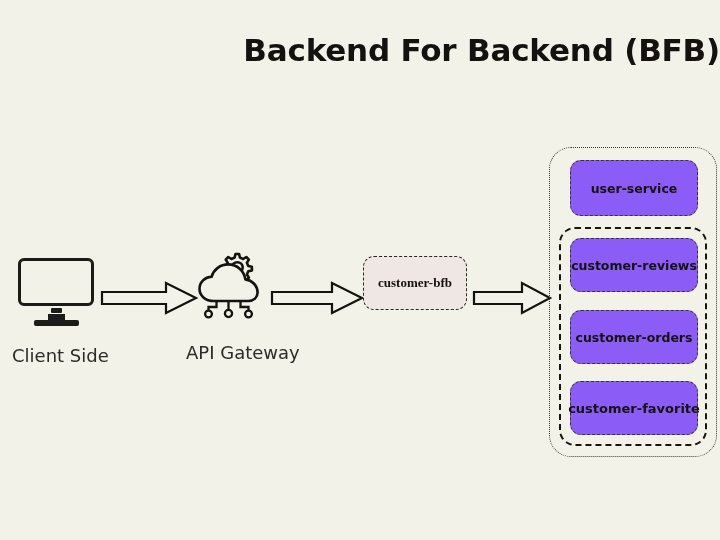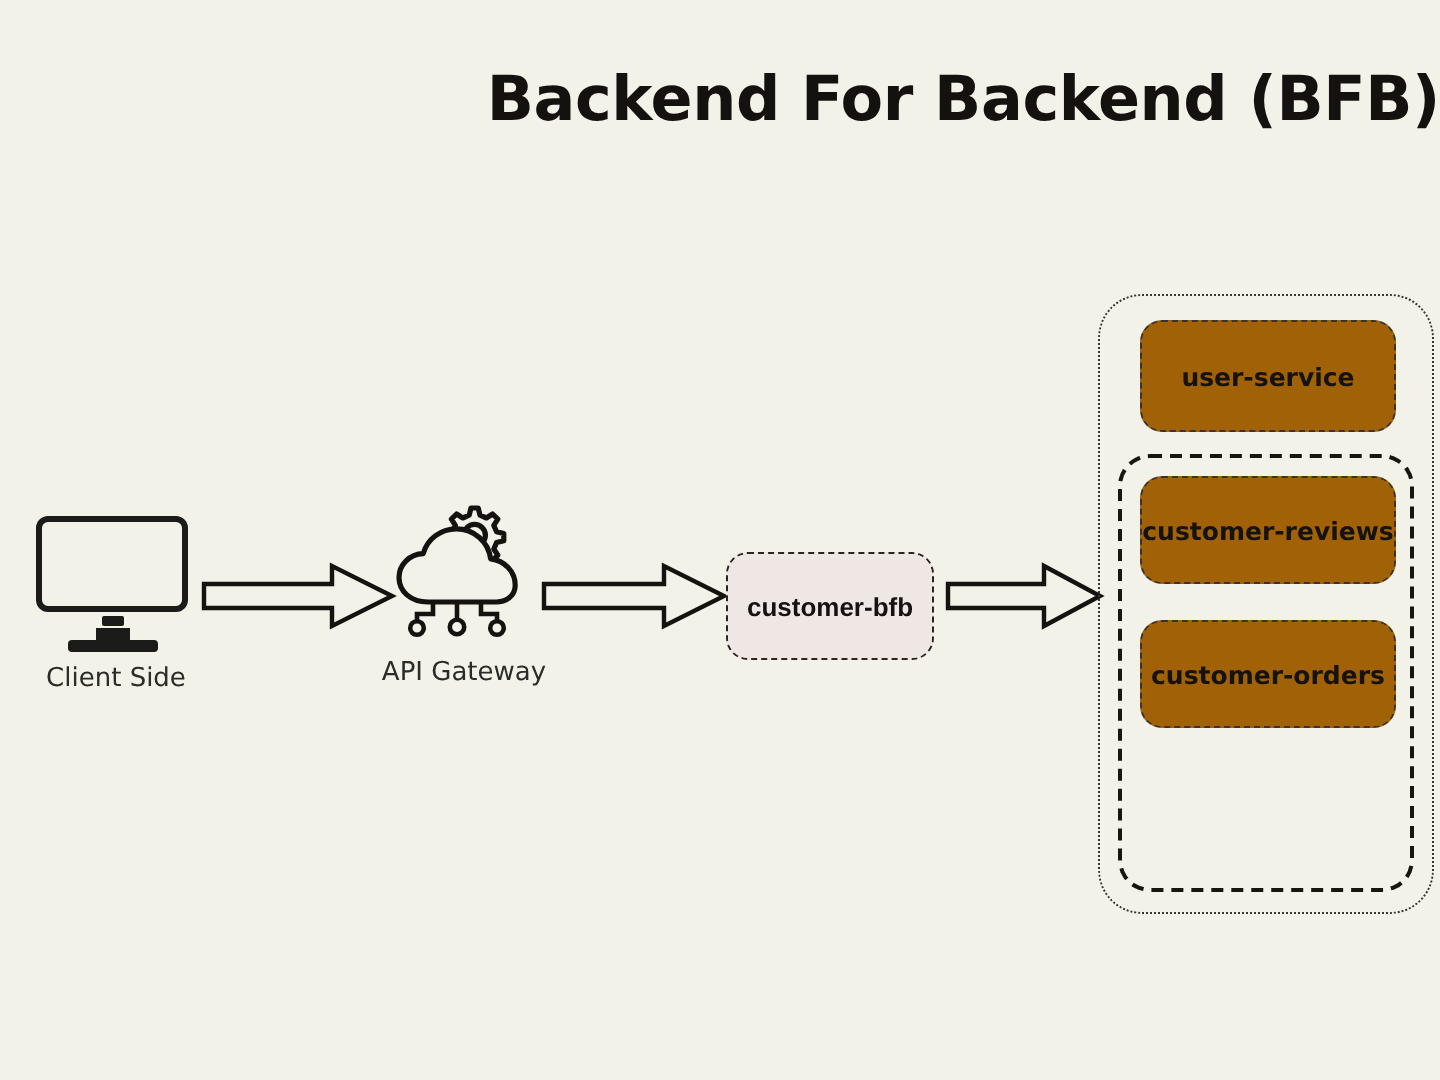--- a/index.html
+++ b/index.html
@@ -92,48 +92,48 @@
     top: 251px;
     width: 92px;
   }
   .cloudwrap {
     width: 76px;
     height: 70px;
     margin: 0 auto;
   }
 
   .node-caption {
-    margin-top: 8px;
+    margin-top: 21px;
     text-align: center;
     font-family: "DejaVu Sans", sans-serif;
-    font-size: 13px;
+    font-size: 18px;
     color: #2b2b28;
     white-space: nowrap;
   }
 
   
   .arrow {
     position: absolute;
   }
 
   
   .bfb-box {
     position: absolute;
     left: 363px;
-    top: 276px;
+    top: 256px;
     width: 104px;
     height: 54px;
     box-sizing: border-box;
     border: 1.6px dashed #2a2521;
     border-radius: 11px;
     background: #efe7e4;
     display: flex;
     align-items: center;
     justify-content: center;
-    font-family: Liberation Sans, sans-serif;
+    font-family: Liberation Serif, serif;
     font-size: 13px;
     font-weight: bold;
     color: #15120f;
   }
 
   
   .svc-outer {
     position: absolute;
     left: 549px;
     top: 147px;
@@ -153,21 +153,21 @@
     box-sizing: border-box;
     border: 2.1px dashed #18140f;
     border-radius: 16px;
     background: transparent;
   }
   .svc-box {
     position: absolute;
     box-sizing: border-box;
     border: 1.5px dashed #3a332d;
     border-radius: 11px;
-    background: #a16207;
+    background: #8b5cf6;
     display: flex;
     align-items: center;
     justify-content: center;
     font-family: "DejaVu Sans", sans-serif;
     font-weight: bold;
     color: #15120f;
     white-space: nowrap;
   }
   .svc-user      { left: 570px; top: 160px; width: 128px; height: 56px; font-size: 12.5px; }
   .svc-reviews   { left: 570px; top: 238px; width: 128px; height: 54px; font-size: 12.5px; }
@@ -231,14 +231,15 @@
     <path d="M2,12 L50,12 L50,3 L78,18 L50,33 L50,24 L2,24 Z" fill="#f2f2e8" stroke="#15120f" stroke-width="2.2" stroke-linejoin="miter"></path>
   </svg>
 
   <div class="svc-outer"></div>
 
   <div class="svc-inner"></div>
 
   <div class="svc-box svc-user">user-service</div>
   <div class="svc-box svc-orders">customer-orders</div>
   <div class="svc-box svc-reviews">customer-reviews</div>
+  <div class="svc-box svc-favorite">customer-favorite</div>
 
 </div>
 
 </body></html>

